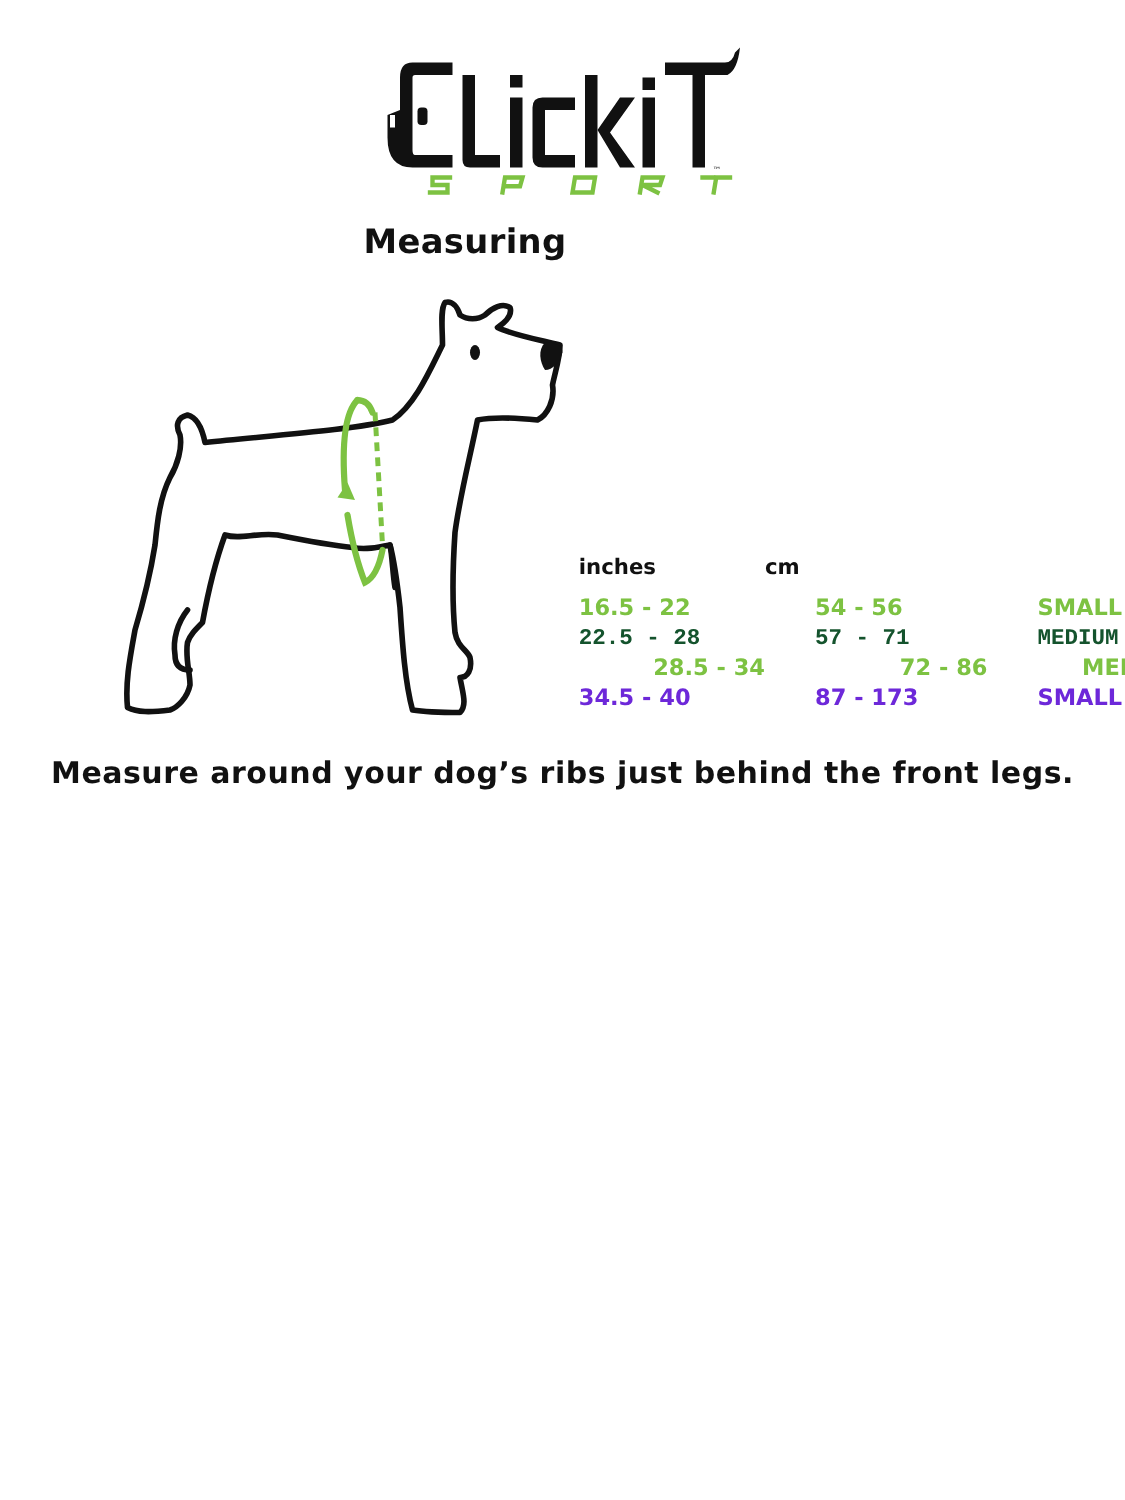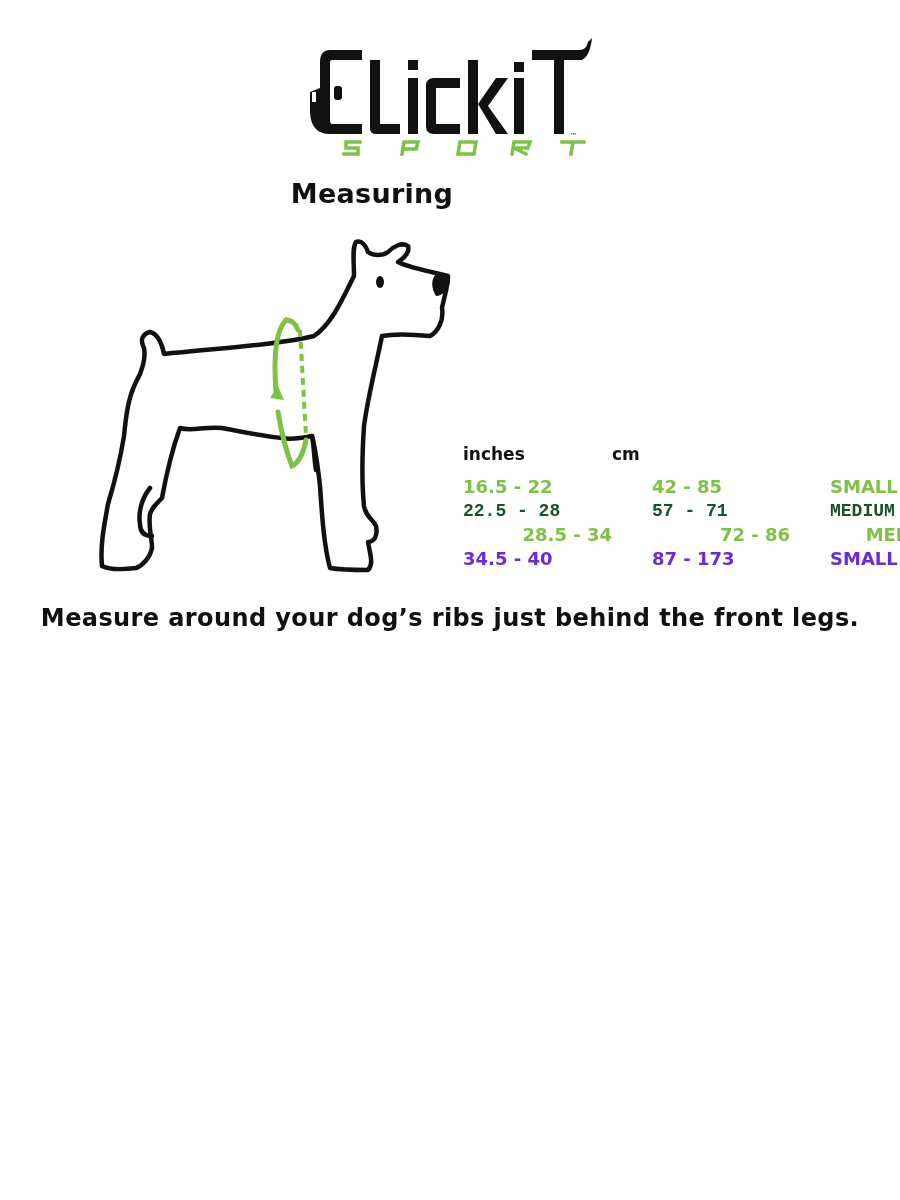--- a/index.html
+++ b/index.html
@@ -186,21 +186,21 @@
 
 <div class="size-table">
   <div class="hdr">
     <div class="c1">inches</div>
     <div class="c2">cm</div>
     <div class="c3"></div>
   </div>
   <div class="spacer"></div>
   <div class="row" style="color: rgb(125, 194, 66);">
     <div class="c1">16.5 - 22</div>
-    <div class="c2">42 - 85</div>
+    <div class="c2">54 - 56</div>
     <div class="c3">SMALL</div>
   </div>
   <div class="row" style="color: #14532d; font-family: Liberation Mono, monospace;">
     <div class="c1">22.5 - 28</div>
     <div class="c2">57 - 71</div>
     <div class="c3">MEDIUM</div>
   </div>
   <div class="row" style="color: rgb(125, 194, 66); text-align: right;">
     <div class="c1">28.5 - 34</div>
     <div class="c2">72 - 86</div>

